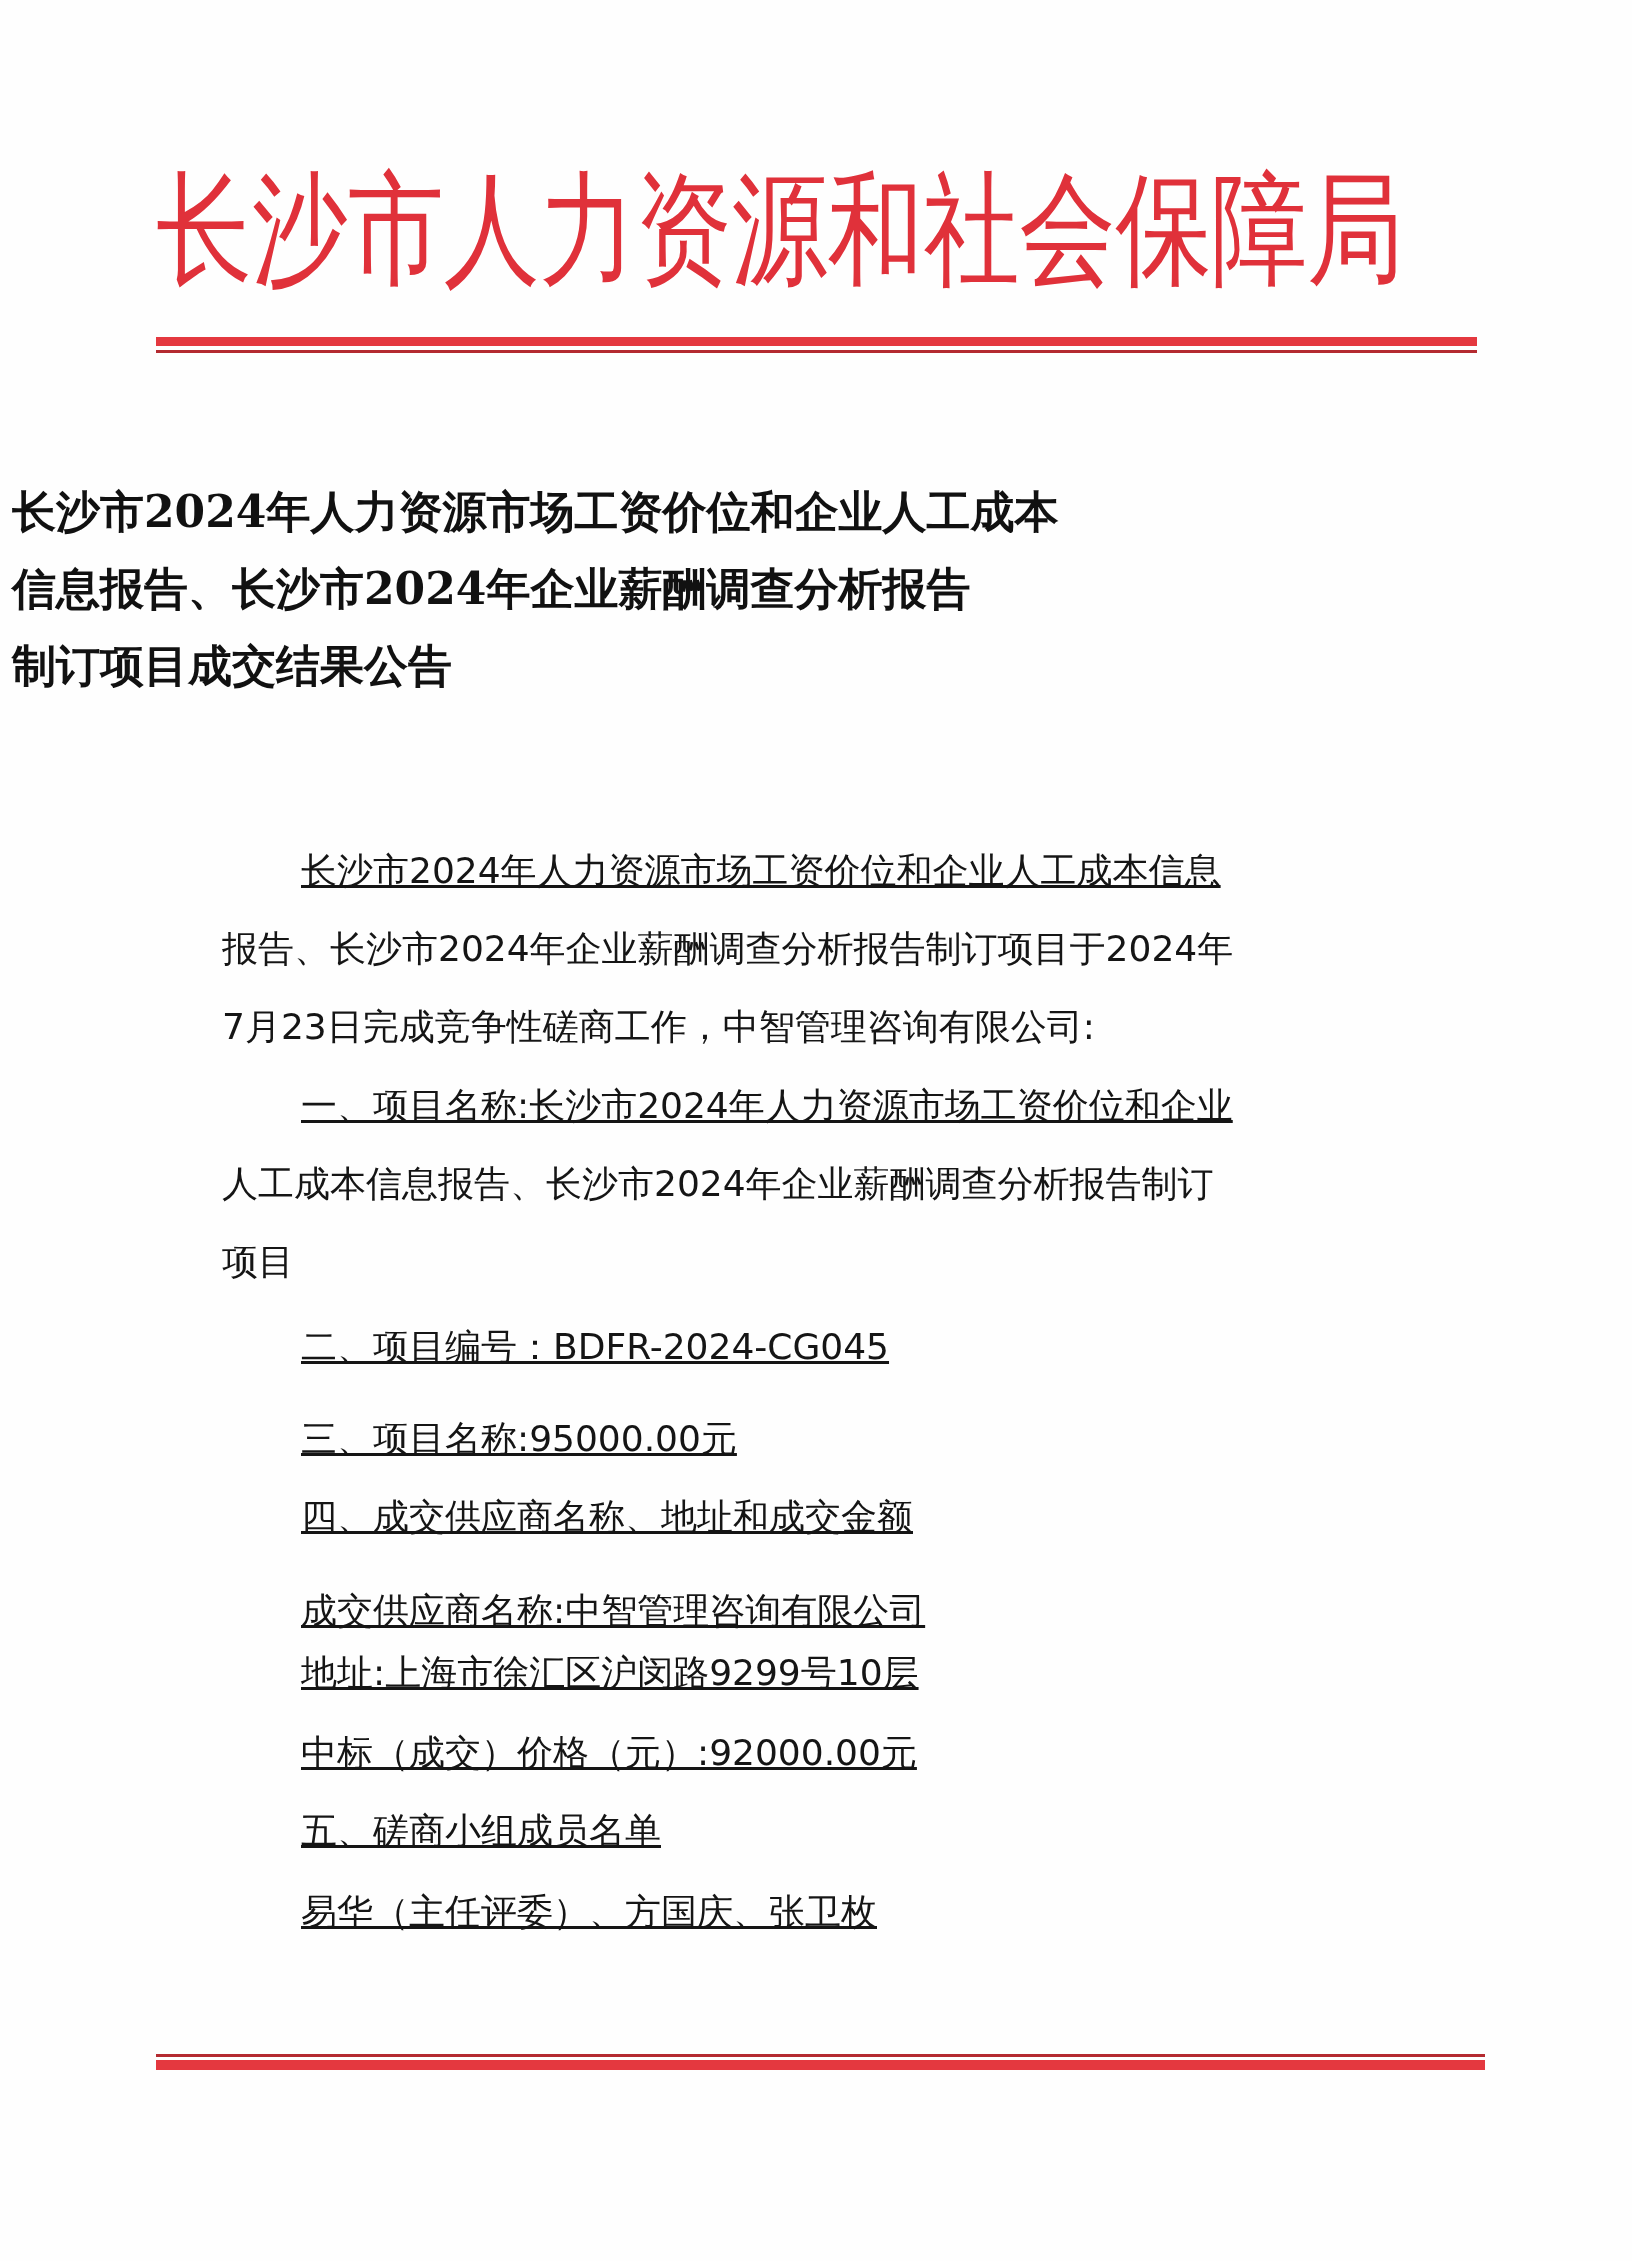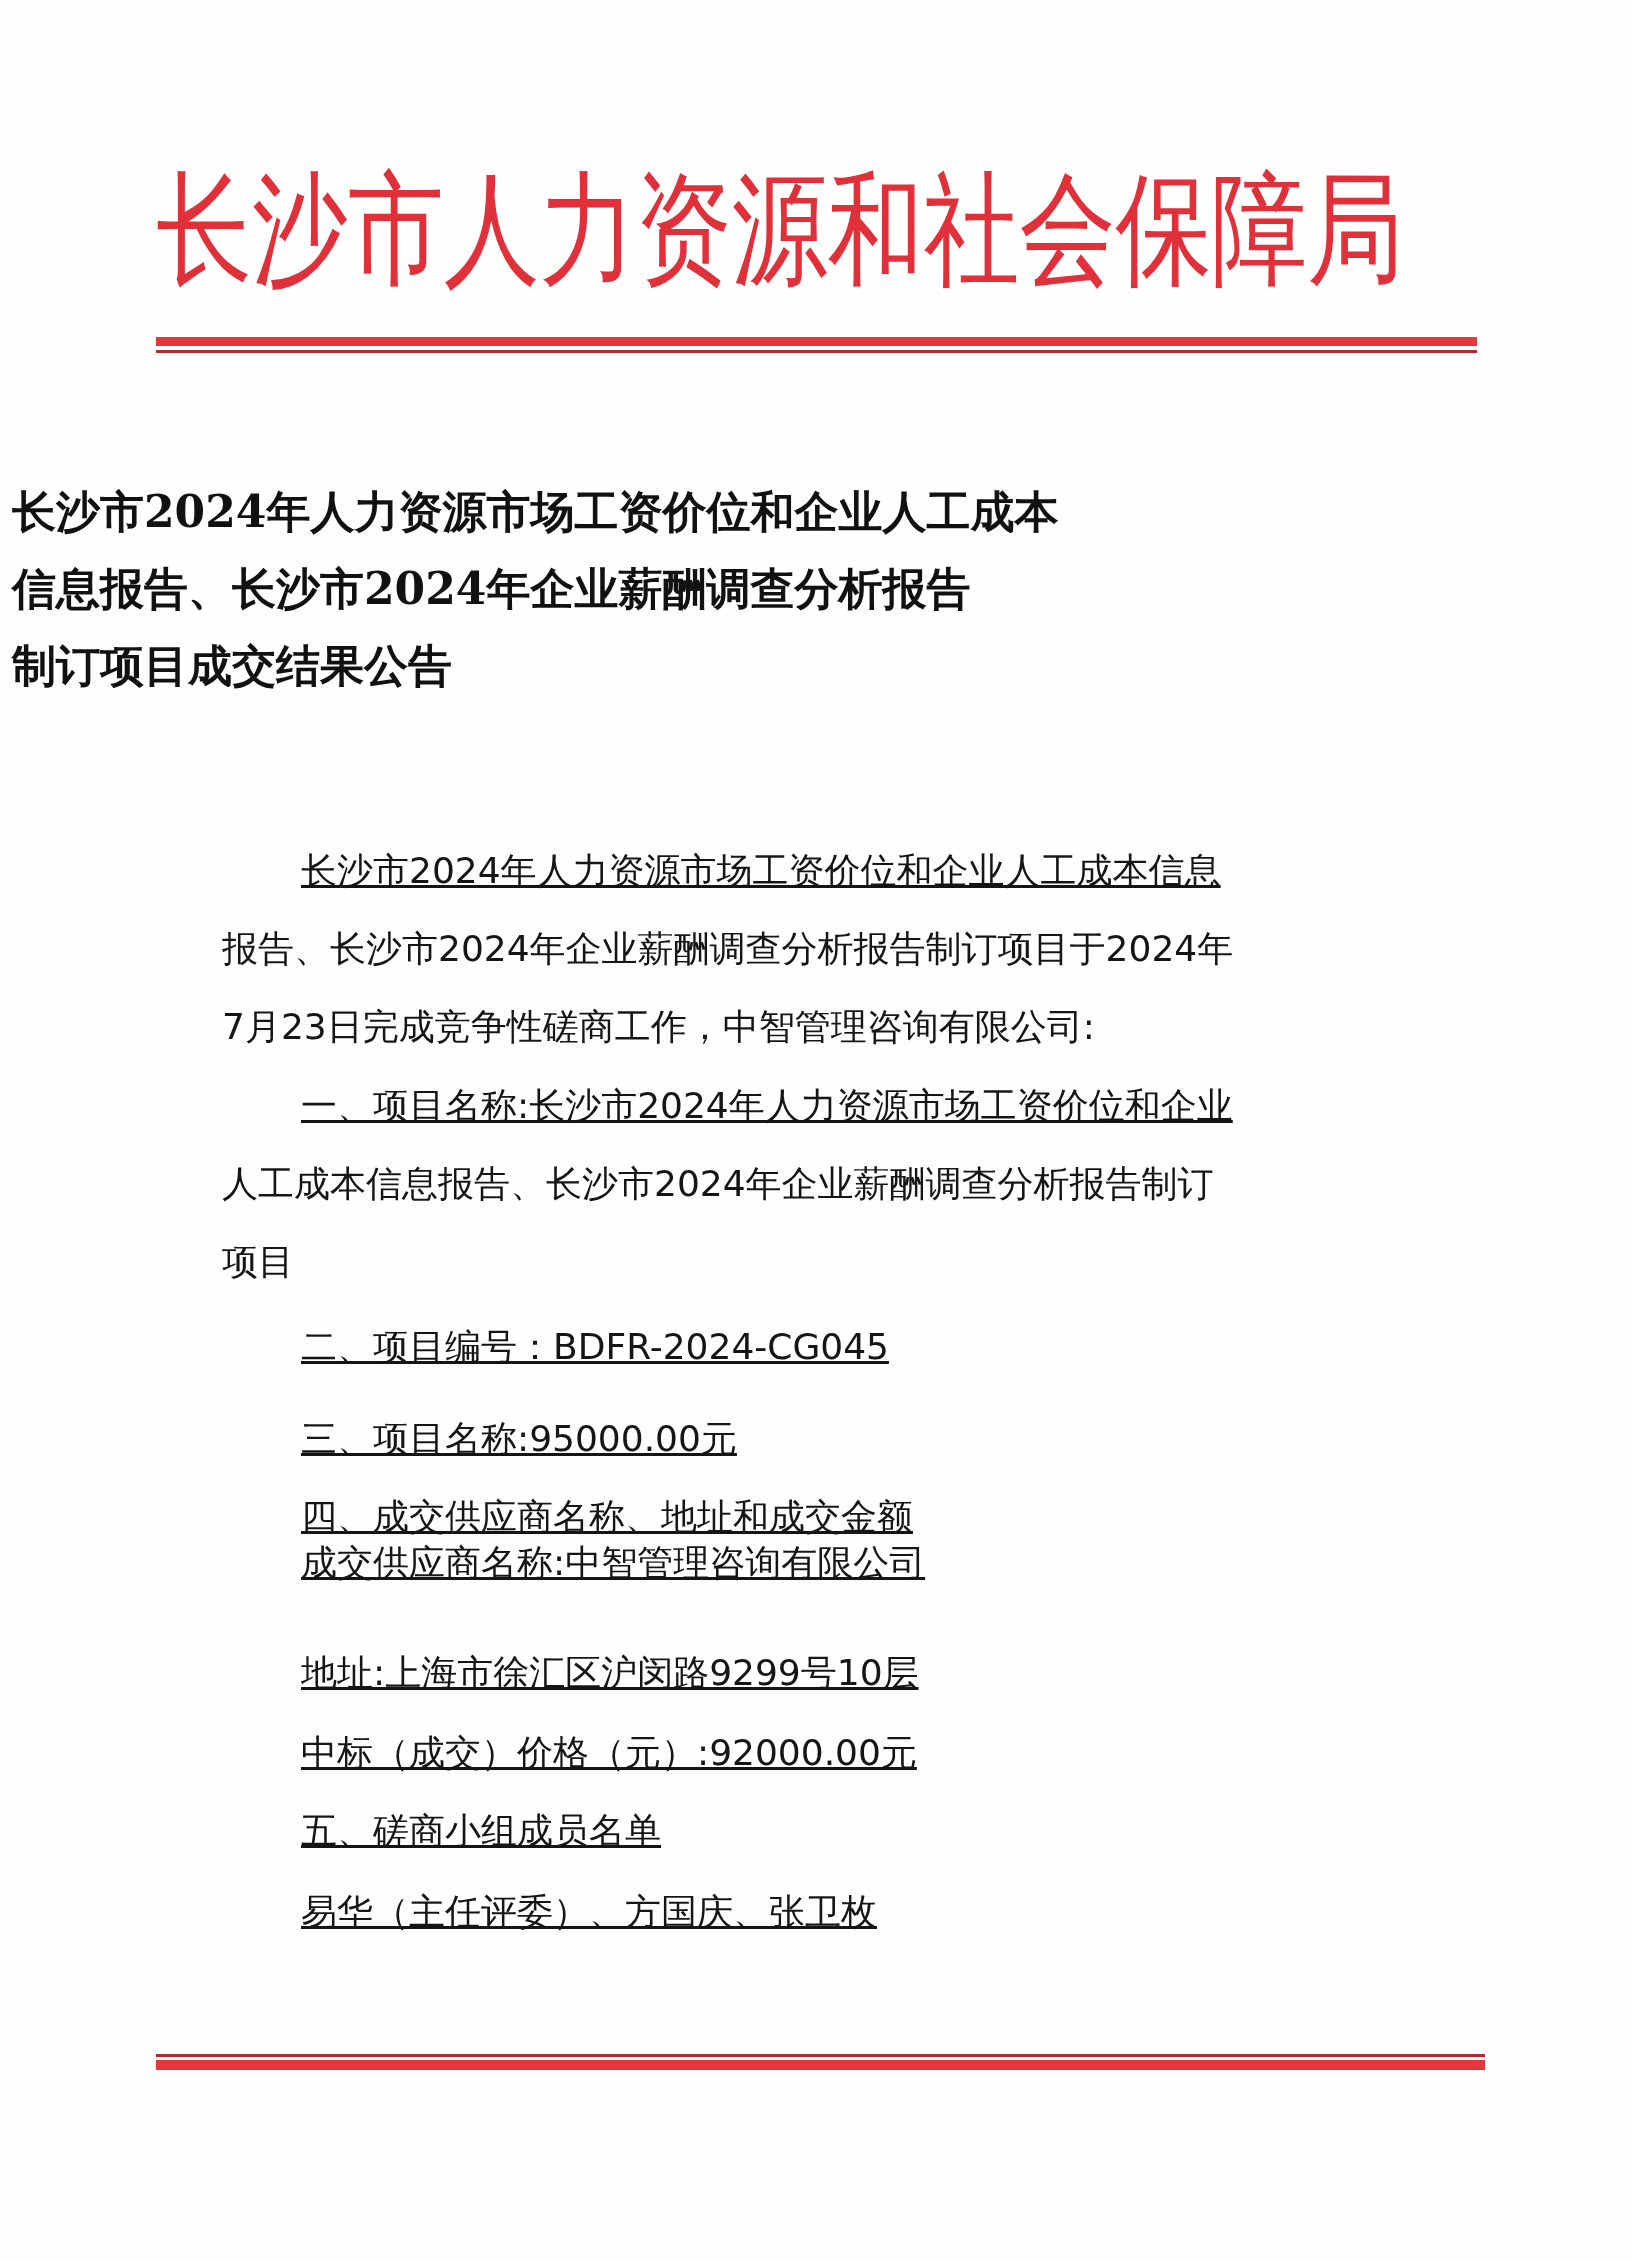--- a/index.html
+++ b/index.html
@@ -68,21 +68,21 @@
     <div class="line" style="top:78px">报告、长沙市2024年企业薪酬调查分析报告制订项目于2024年</div>
     <div class="line" style="top:156px">7月23日完成竞争性磋商工作，中智管理咨询有限公司:</div>
 
     <div class="line ind" style="top:235px">一、项目名称:长沙市2024年人力资源市场工资价位和企业</div>
     <div class="line" style="top:313px">人工成本信息报告、长沙市2024年企业薪酬调查分析报告制订</div>
     <div class="line" style="top:391px">项目</div>
 
     <div class="line ind" style="top:476px">二、项目编号：BDFR-2024-CG045</div>
     <div class="line ind" style="top:568px">三、项目名称:95000.00元</div>
     <div class="line ind" style="top:646px">四、成交供应商名称、地址和成交金额</div>
-    <div class="line ind" style="top:692px">成交供应商名称:中智管理咨询有限公司</div>
+    <div class="line ind" style="top:740px">成交供应商名称:中智管理咨询有限公司</div>
     <div class="line ind" style="top:802px">地址:上海市徐汇区沪闵路9299号10层</div>
     <div class="line ind" style="top:882px">中标（成交）价格（元）:92000.00元</div>
     <div class="line ind" style="top:960px">五、磋商小组成员名单</div>
     <div class="line ind" style="top:1041px">易华（主任评委）、方国庆、张卫枚</div>
   </div>
 
   <div class="rule-bot-thin"></div>
   <div class="rule-bot-thick"></div>
 </div>
 

